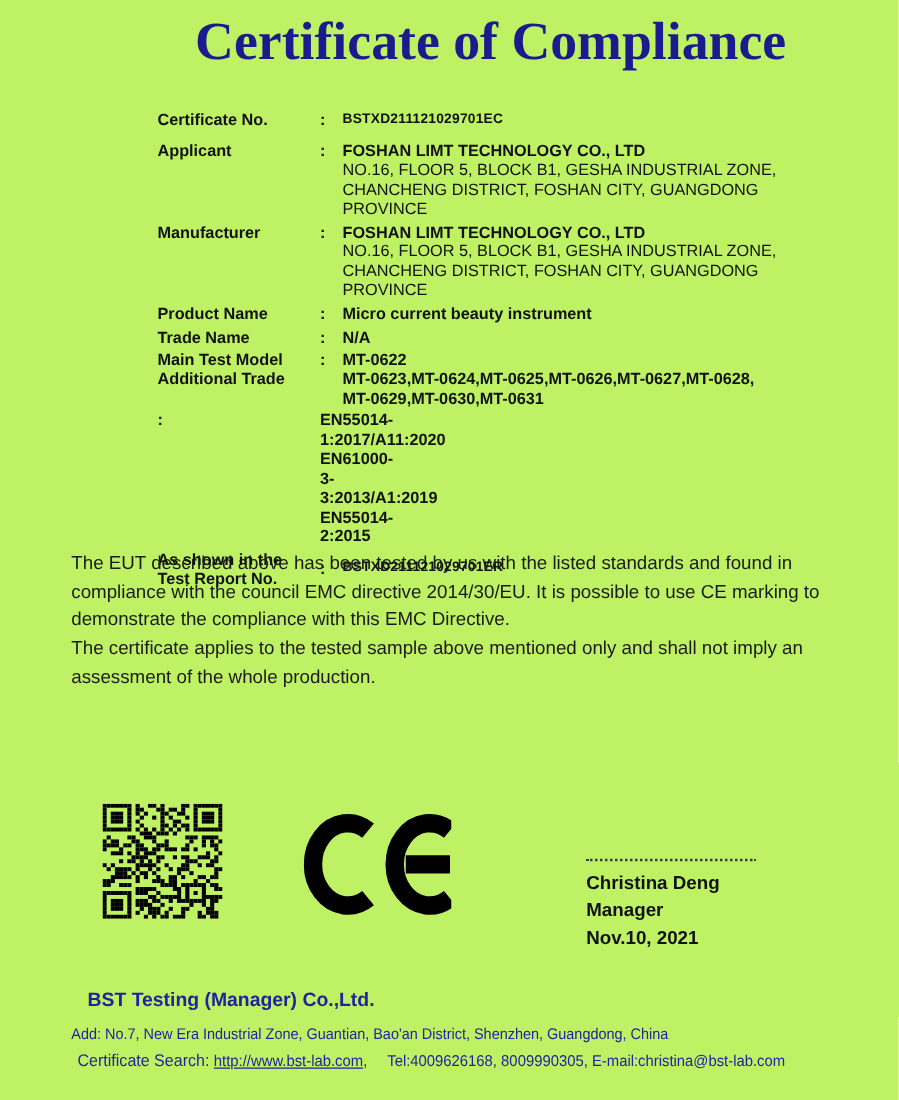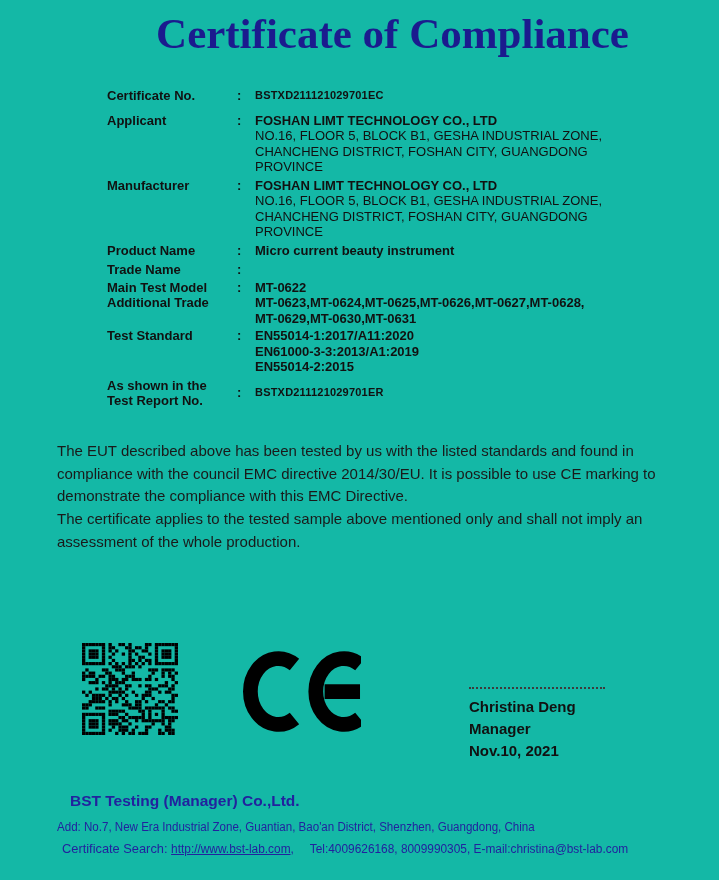--- a/index.html
+++ b/index.html
@@ -1,27 +1,27 @@
 <!DOCTYPE html>
 <html><head>
 <meta charset="utf-8">
 <style>
   html,body{margin:0;padding:0;background:#fff;}
   .page{
-    position:relative;width:719px;height:880px;background:#14b8a6;overflow:hidden;
+    position:relative;width:719px;height:880px;background:#bef264;overflow:hidden;
     font-family:"Liberation Sans","DejaVu Sans",sans-serif;color:#1a1a1a;
   }
   
   .title{
     position:absolute;top:8px;left:0;width:719px;box-sizing:border-box;padding-left:66px;
     text-align:center;font-family:"Liberation Serif","DejaVu Serif",serif;
     font-weight:bold;font-size:43px;line-height:1.2;color:#1b1b8e;
   }
   
-  .details{position:absolute;left:107px;top:88px;width:560px;font-size:13px;color:#111;}
+  .details{position:absolute;left:126px;top:88px;width:560px;font-size:13px;color:#111;}
   .drow{display:grid;grid-template-columns:130px 18px auto;line-height:15.5px;}
   .drow.center{align-items:center;}
   .m9{margin-bottom:9px}.m4{margin-bottom:4px}.m3{margin-bottom:3px}.m2{margin-bottom:2px}.m0{margin-bottom:0}
   .lbl,.colon{font-weight:bold;}
   .vb{font-weight:bold;}
   .vr{font-weight:normal;}
   .big{font-size:11px;font-weight:bold;letter-spacing:.2px;}
   
   .statement{position:absolute;left:57px;top:440px;width:616px;font-size:15px;line-height:22.7px;color:#1a1a1a;}
   .statement p{margin:0;}
@@ -81,39 +81,39 @@
 
     <div class="drow m4">
       <div class="lbl">Product Name</div>
       <div class="colon">:</div>
       <div class="vb">Micro current beauty instrument</div>
     </div>
 
     <div class="drow m2">
       <div class="lbl">Trade Name</div>
       <div class="colon">:</div>
+      <div class="vb">N/A</div>
     </div>
 
     <div class="drow m0">
       <div class="lbl">Main Test Model</div>
       <div class="colon">:</div>
       <div class="vb">MT-0622</div>
     </div>
 
     <div class="drow m2">
       <div class="lbl">Additional Trade</div>
       <div class="colon"></div>
       <div>
         <div class="vb">MT-0623,MT-0624,MT-0625,MT-0626,MT-0627,MT-0628,</div>
         <div class="vb">MT-0629,MT-0630,MT-0631</div>
       </div>
     </div>
 
     <div class="drow m3">
-      <div class="lbl">Test Standard</div>
       <div class="colon">:</div>
       <div>
         <div class="vb">EN55014-1:2017/A11:2020</div>
         <div class="vb">EN61000-3-3:2013/A1:2019</div>
         <div class="vb">EN55014-2:2015</div>
       </div>
     </div>
 
     <div class="drow m0 center">
       <div>

